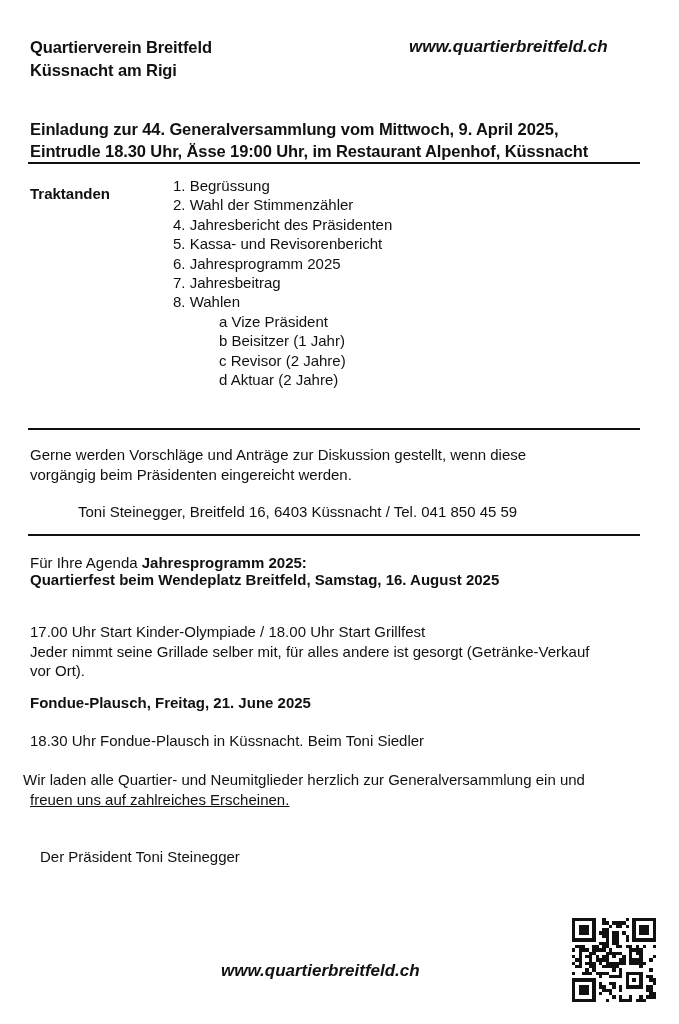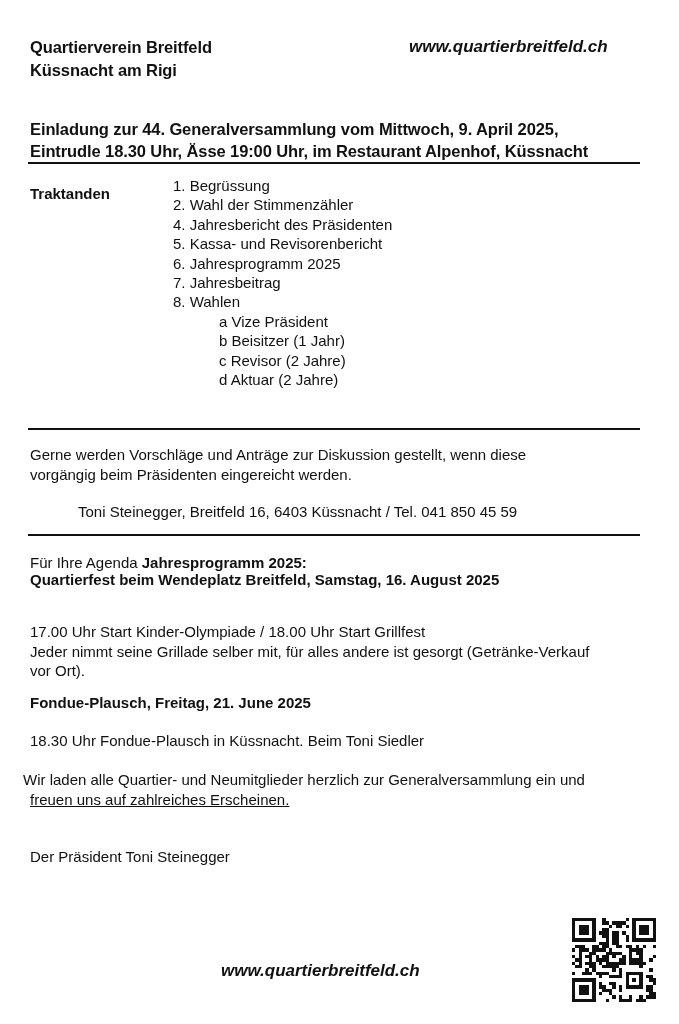--- a/index.html
+++ b/index.html
@@ -55,21 +55,21 @@
 <div class="abs txt bold" style="left:30px; top:570px;">Quartierfest beim Wendeplatz Breitfeld, Samstag, 16. August 2025</div>
 <div class="abs txt" style="left:30px; top:622px;">17.00 Uhr Start Kinder-Olympiade / 18.00 Uhr Start Grillfest</div>
 <div class="abs txt" style="left:30px; top:642px;">Jeder nimmt seine Grillade selber mit, für alles andere ist gesorgt (Getränke-Verkauf</div>
 <div class="abs txt" style="left:30px; top:661px;">vor Ort).</div>
 
 <div class="abs txt bold" style="left:30px; top:693px;">Fondue-Plausch, Freitag, 21. June 2025</div>
 <div class="abs txt" style="left:30px; top:712px;margin-top:19px;">18.30 Uhr Fondue-Plausch in Küssnacht. Beim Toni Siedler</div>
 
 <div class="abs txt" style="left:12px; top:770px;margin-left:11px;">Wir laden alle Quartier- und Neumitglieder herzlich zur Generalversammlung ein und</div>
 <div class="abs txt" style="left:30px; top:790px;text-decoration:underline;">freuen uns auf zahlreiches Erscheinen.</div>
-<div class="abs txt" style="left:30px; top:847px;">Der Präsident Toni Steinegger</div>
+<div class="abs txt" style="left:40px; top:847px;">Der Präsident Toni Steinegger</div>
 
 <div class="abs web" style="left:221px; top:961px;">www.quartierbreitfeld.ch</div>
 <svg id="qr" viewBox="0 0 25 25" shape-rendering="crispEdges">
     <rect x="0" y="0" width="1" height="1" fill="#111"></rect>
     <rect x="0" y="1" width="1" height="1" fill="#111"></rect>
     <rect x="0" y="2" width="1" height="1" fill="#111"></rect>
     <rect x="0" y="3" width="1" height="1" fill="#111"></rect>
     <rect x="0" y="4" width="1" height="1" fill="#111"></rect>
     <rect x="0" y="5" width="1" height="1" fill="#111"></rect>
     <rect x="0" y="6" width="1" height="1" fill="#111"></rect>

